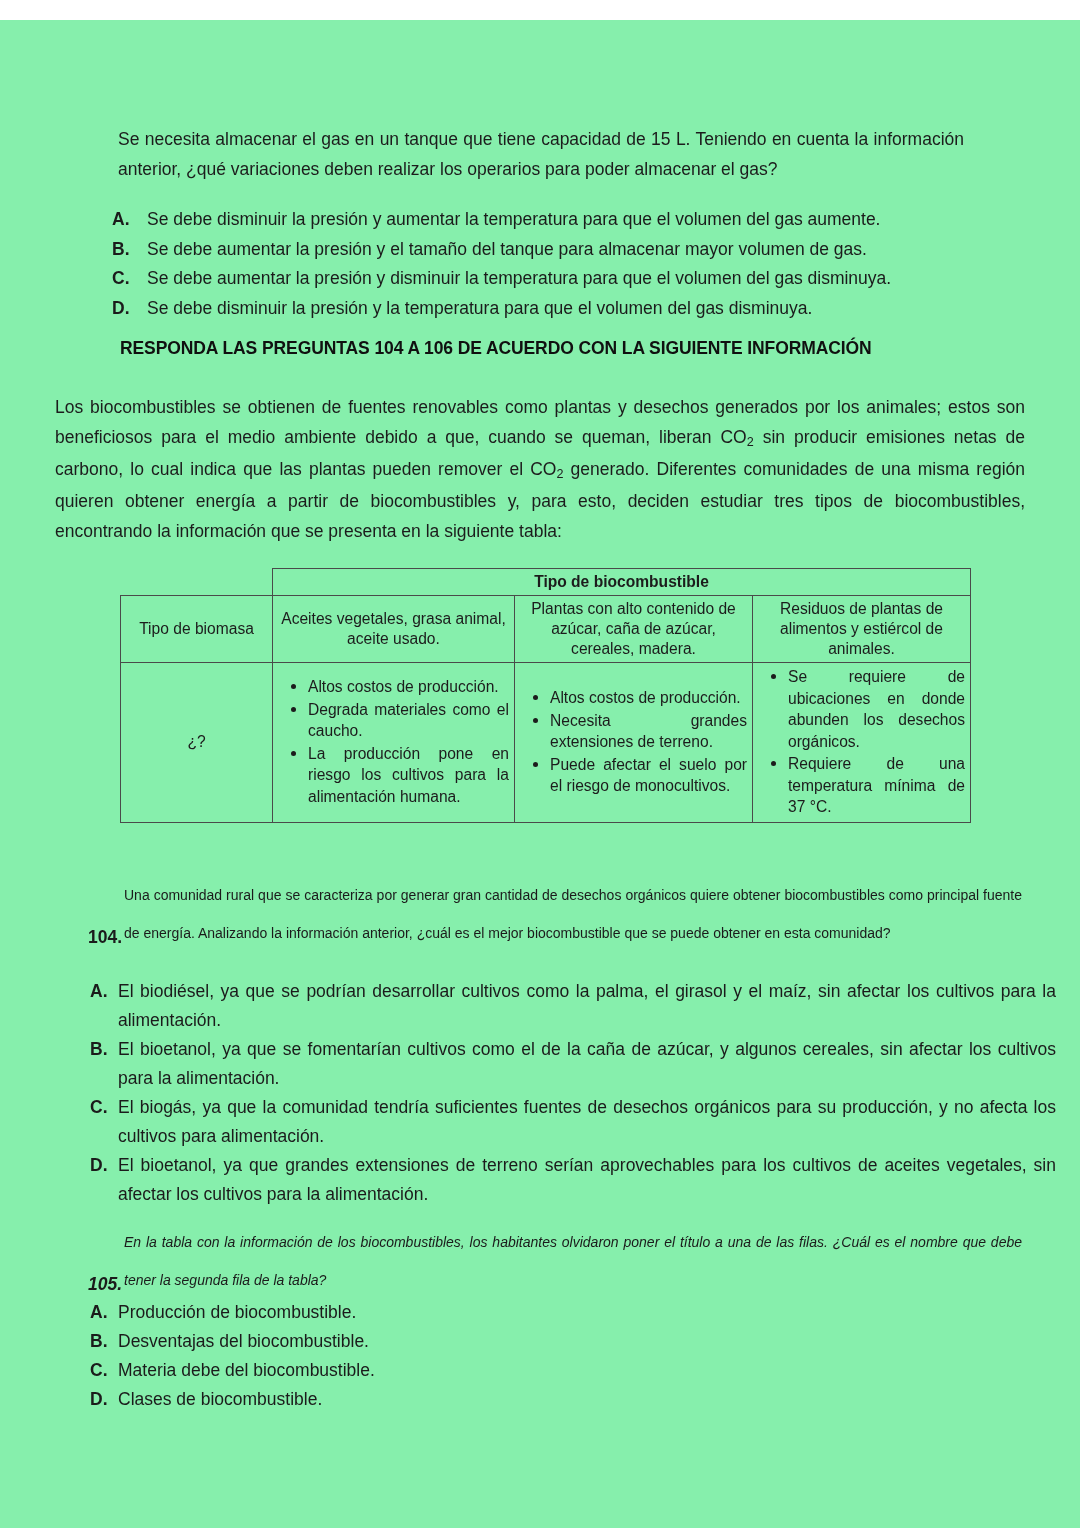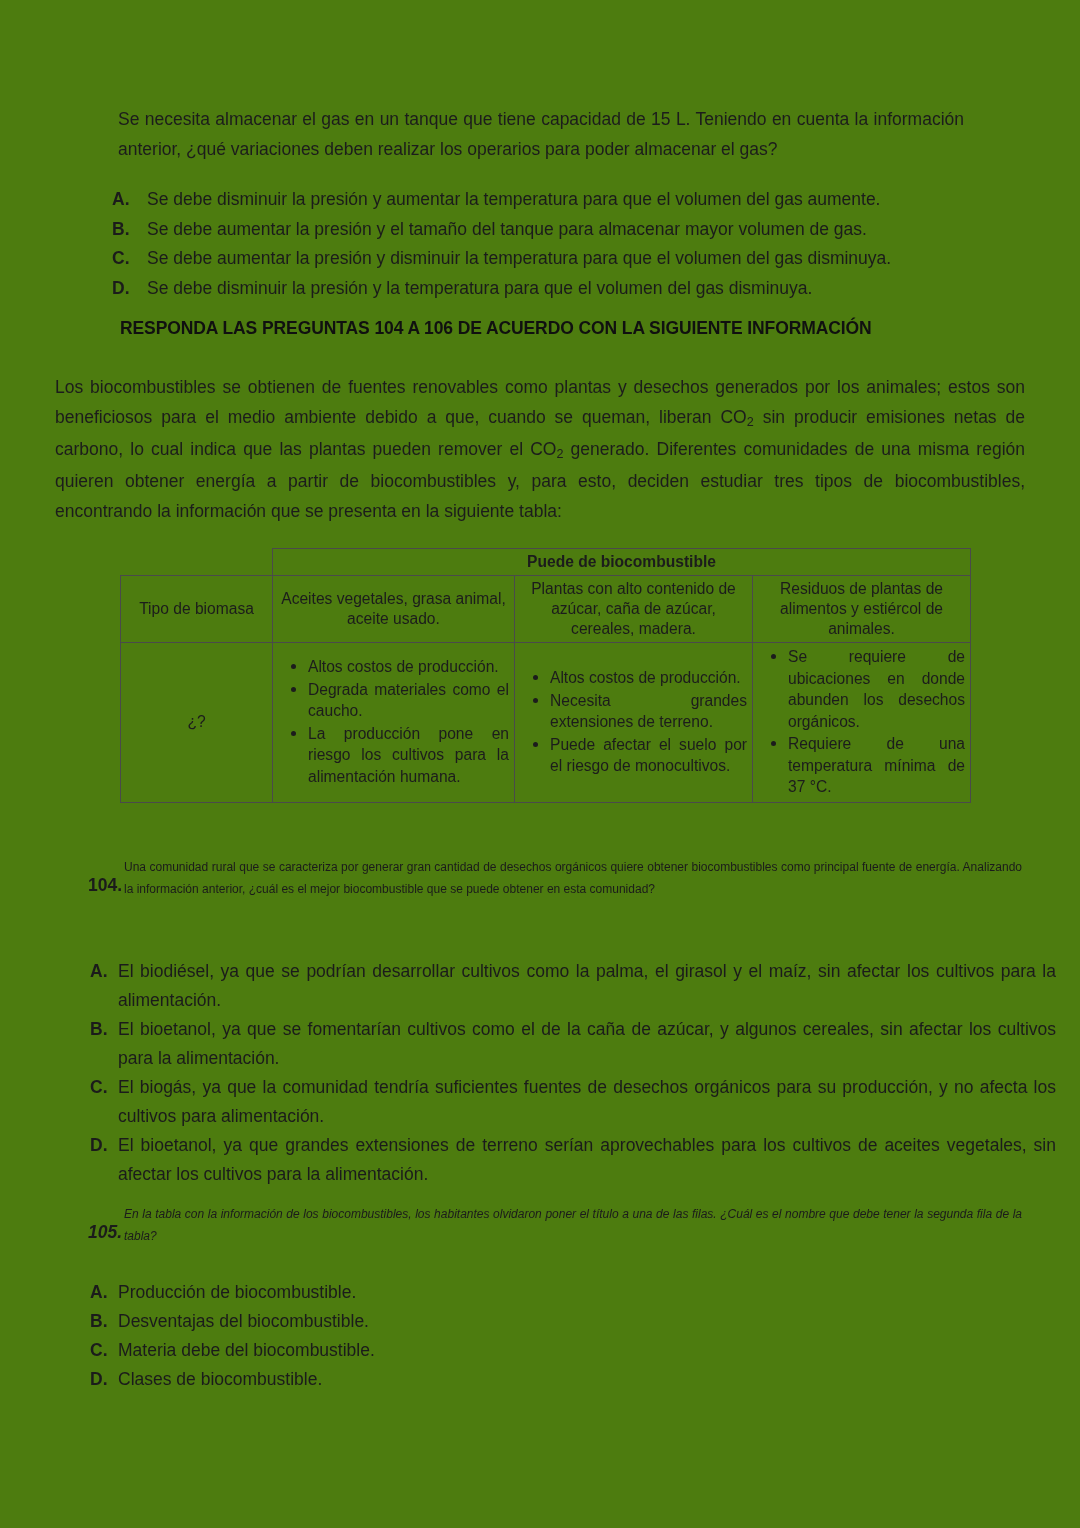--- a/index.html
+++ b/index.html
@@ -12,21 +12,22 @@
     height: 1528px;
     position: relative;
     font-family: "Liberation Sans", sans-serif;
     color: #1b1b1b;
     -webkit-font-smoothing: antialiased;
   }
 
   .page {
     position: absolute;
     inset: 0;
-    background: #4d7c0f;
+    background: #86efac;
+    margin-top: 20px;
   }
 
   
   .para {
     position: absolute;
     text-align: justify;
     font-size: 17.5px;
     line-height: 30px;
     color: #1c1c1c;
   }
@@ -175,22 +176,22 @@
     font-weight: bold;
     font-size: 17.5px;
     line-height: 30px;
     width: 62px;
     flex: 0 0 62px;
     padding-left: 26px;
     box-sizing: border-box;
   }
   .qtext {
     flex: 1;
-    font-size: 12px;
-    line-height: 22px;
+    font-size: 14px;
+    line-height: 38px;
     text-align: justify;
   }
 
   .opts {
     position: absolute;
     width: 968px;
   }
   .opts .opt {
     display: flex;
     align-items: flex-start;
@@ -252,21 +253,21 @@
     <table class="biotable">
       <colgroup>
         <col style="width:152px">
         <col style="width:242px">
         <col style="width:238px">
         <col style="width:218px">
       </colgroup>
       <tbody>
         <tr>
           <td class="blank-corner"></td>
-          <td class="hdr-span" colspan="3">Puede de biocombustible</td>
+          <td class="hdr-span" colspan="3">Tipo de biocombustible</td>
         </tr>
         <tr>
           <td class="rowlabel">Tipo de biomasa</td>
           <td class="biomass-cell">Aceites vegetales, grasa animal, aceite usado.</td>
           <td class="biomass-cell">Plantas con alto contenido de azúcar, caña de azúcar, cereales, madera.</td>
           <td class="biomass-cell">Residuos de plantas de alimentos y estiércol de animales.</td>
         </tr>
         <tr>
           <td class="q-cell">¿?</td>
           <td class="bullet-cell">

